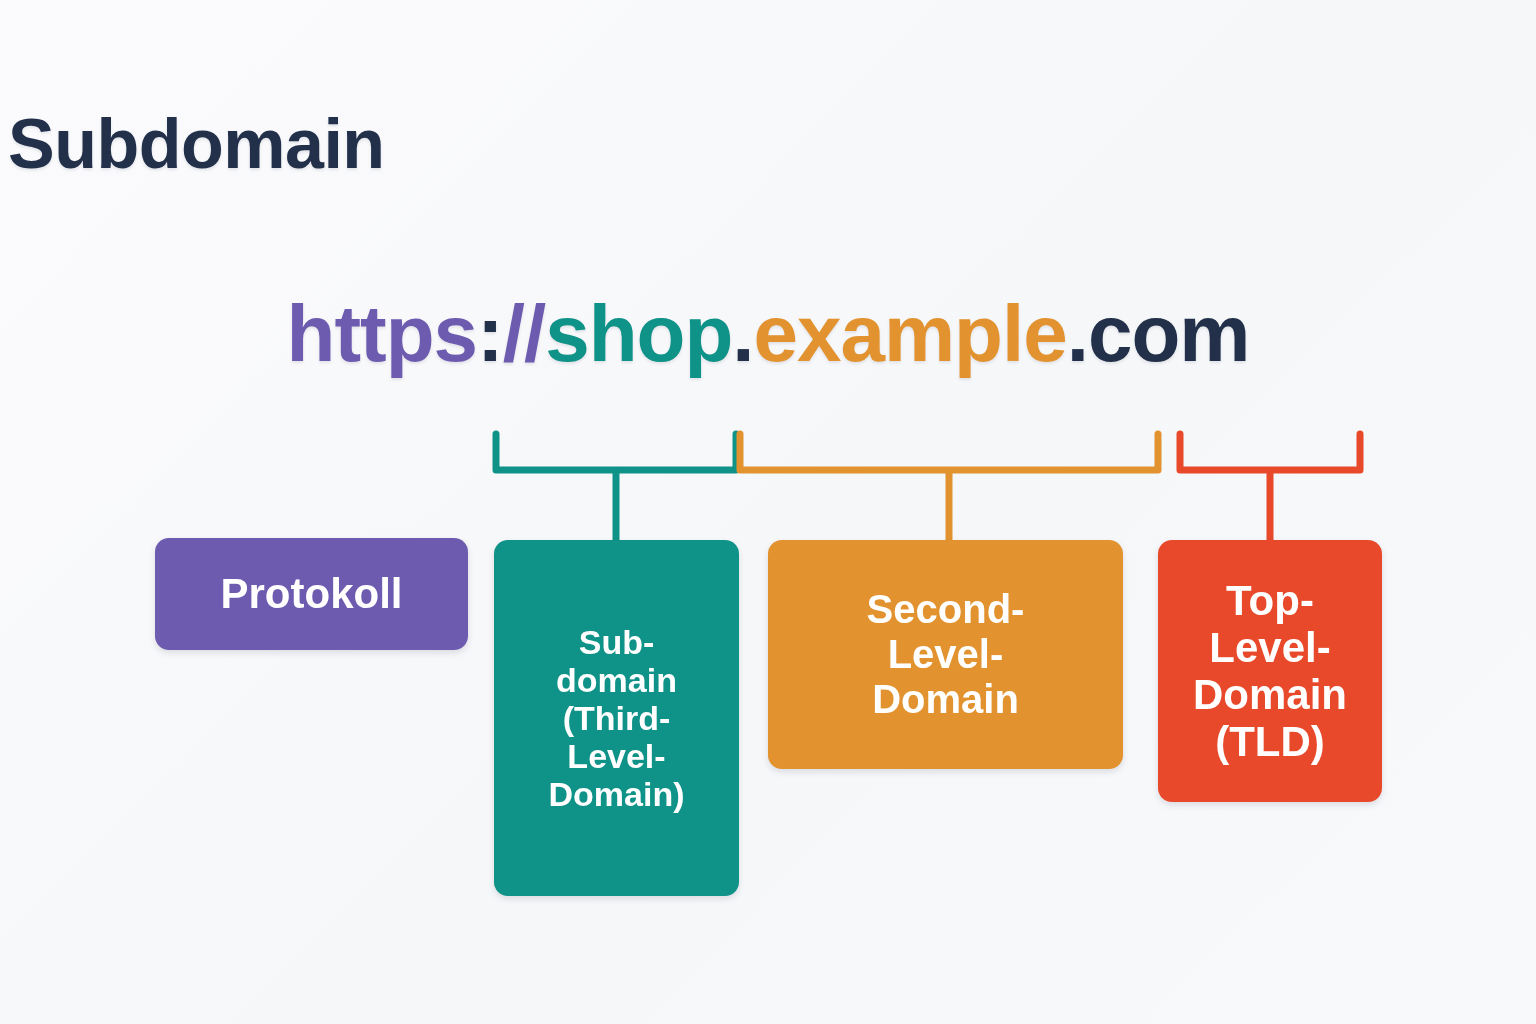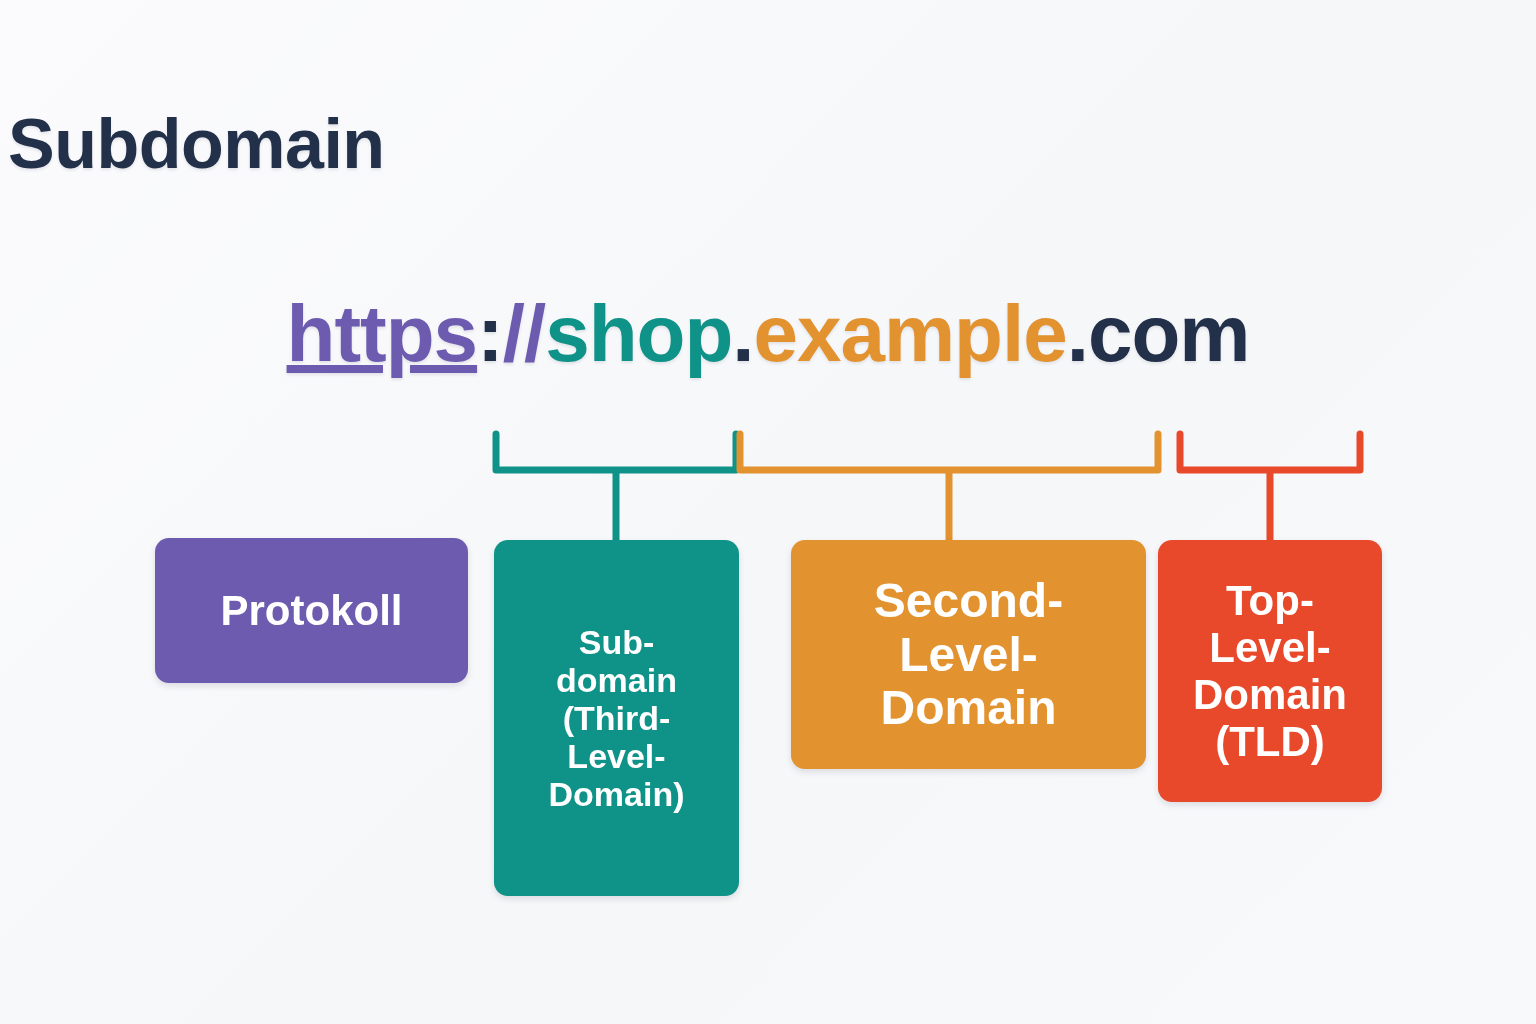--- a/index.html
+++ b/index.html
@@ -42,21 +42,21 @@
     left: 0;
     top: 288px;
     width: 1536px;
     text-align: center;
     font-size: 80px;
     font-weight: bold;
     letter-spacing: -1px;
     white-space: nowrap;
     text-shadow: 0 2px 3px rgba(120,130,150,0.18);
   }
-  .u-scheme   { color: #6d5bb0; text-decoration: underline; }
+  .u-scheme   { color: #6d5bb0; }
   .u-colon    { color: #22304a; }
   .u-slashes  { color: #6d5bb0; }
   .u-sub      { color: #0f9287; margin-top: 44px; }
   .u-dot      { color: #22304a; }
   .u-sld      { color: #e2922e; }
   .u-tld      { color: #22304a; }
 
   
   #connectors {
     position: absolute;
@@ -79,36 +79,35 @@
     color: #ffffff;
     font-weight: bold;
     line-height: 1.12;
     padding: 10px 8px;
     box-shadow: 0 3px 6px rgba(90,100,120,0.18);
     white-space: pre-line;
   }
 
   .box-protokoll {
     left: 155px;  top: 538px;
-    width: 313px; height: 145px;
+    width: 313px; height: 112px;
     background: #6d5bb0;
     font-size: 42px;
   }
   .box-subdomain {
     left: 494px;  top: 540px;
     width: 245px; height: 356px;
     background: #0f9287;
     font-size: 34px;
   }
   .box-sld {
     left: 768px;  top: 540px;
     width: 355px; height: 229px;
     background: #e2922e;
-    font-size: 48px;
-    margin-left: 23px;
+    font-size: 40px;
   }
   .box-tld {
     left: 1158px; top: 540px;
     width: 224px; height: 262px;
     background: #e8492a;
     font-size: 42px;
   }
 </style>
 </head>
 <body>

